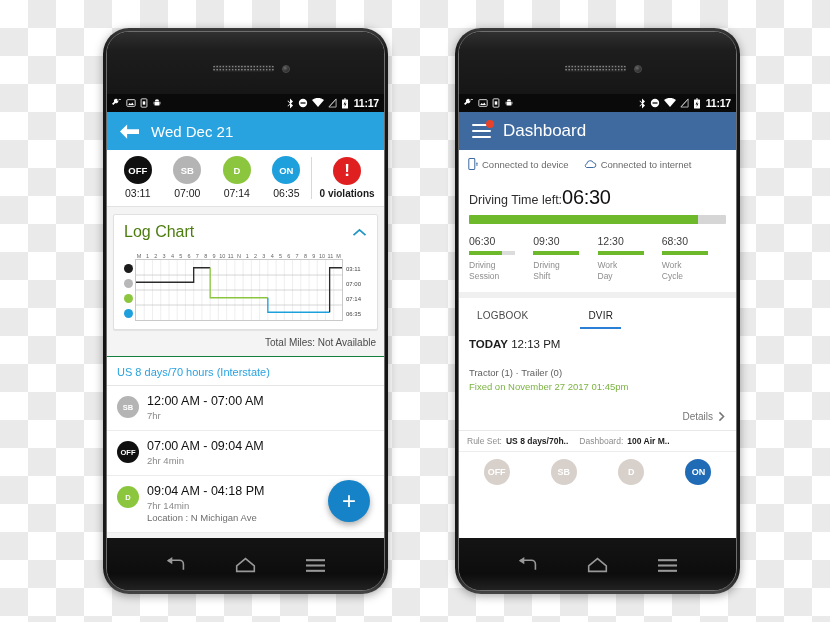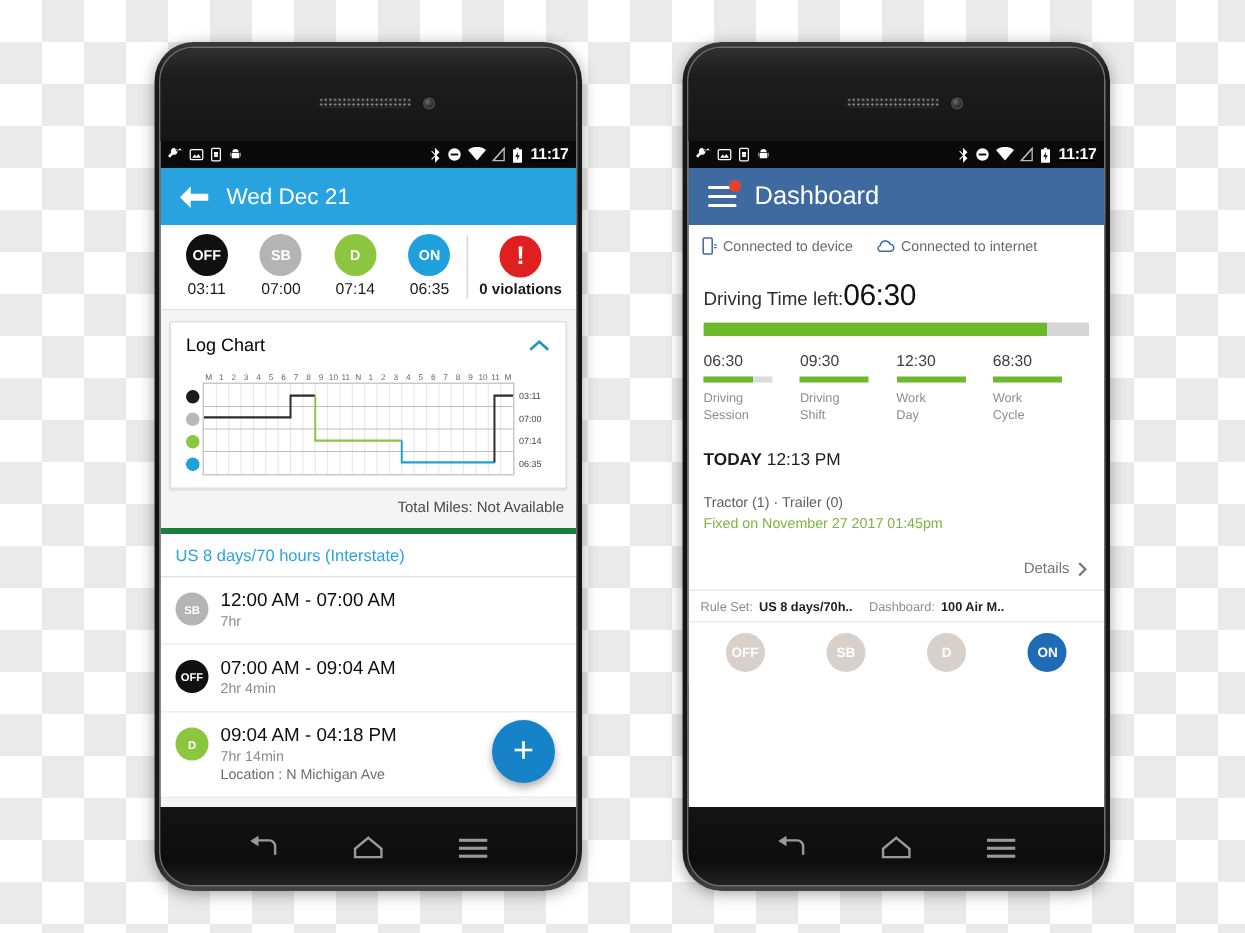--- a/index.html
+++ b/index.html
@@ -171,21 +171,21 @@
     background: #fff;
     margin: 7px 6px 0;
     border: 1px solid #e0e0e0;
     border-radius: 2px;
     box-shadow: 0 1px 1px rgba(0,0,0,.07);
   }
   .card-head {
     display: flex; align-items: center; justify-content: space-between;
     padding: 8px 10px 5px;
   }
-  .card-title { font-size: 12px; color: #000000; }
+  .card-title { font-size: 16px; color: #4d7c0f; }
   .chev-up { cursor: pointer; }
 
   
   .chart-wrap { padding: 2px 8px 8px; display: flex; }
   .chart-dots { width: 13px; padding-top: 13px; display: flex; flex-direction: column; justify-content: space-around; }
   .dot { width: 9px; height: 9px; border-radius: 50%; margin: 0 auto; }
   .d-off { background: #1b1b1b; }
   .d-sb  { background: #b8b8b8; }
   .d-d   { background: #8cc63e; }
   .d-on  { background: #1ea0dd; }
@@ -206,21 +206,21 @@
   .grid-box svg { display: block; width: 100%; height: 100%; }
 
   .total-miles {
     text-align: right;
     font-size: 10px;
     color: #4a4a4a;
     padding: 7px 8px 8px;
   }
 
   
-  .loglist { background: #fff; border-top: 4px solid #15803d; }
+  .loglist { background: #fff; border-top: 1px solid #15803d; }
   .rule-link {
     font-size: 11px; color: #29a3e0;
     padding: 9px 10px 7px;
     border-bottom: 1px solid #e5e5e5;
     cursor: pointer;
   }
   .log-entry {
     display: flex; gap: 8px;
     padding: 8px 10px 9px;
     border-bottom: 1px solid #ececec;
@@ -686,20 +686,24 @@
             <div class="mini-val">68:30</div>
             <div class="mini-bar-track">
                 <div class="mini-bar-fill" style="width: 100%;"></div>
               </div>
             <div class="mini-cap">Work</div>
             <div class="mini-cap">Cycle</div>
           </div>
         </div>
       </div>
 
+      <div class="dvir-tabs">
+        <div class="tab">LOGBOOK</div>
+        <div class="tab active-blue">DVIR</div>
+      </div>
 
       <div class="dvir-body">
         <div class="dvir-today">
           <b>TODAY</b>
           <span>12:13 PM</span>
         </div>
         <div class="dvir-sub">Tractor (1) · Trailer (0)</div>
         <div class="dvir-fixed">Fixed on November 27 2017 01:45pm</div>
       </div>
 

